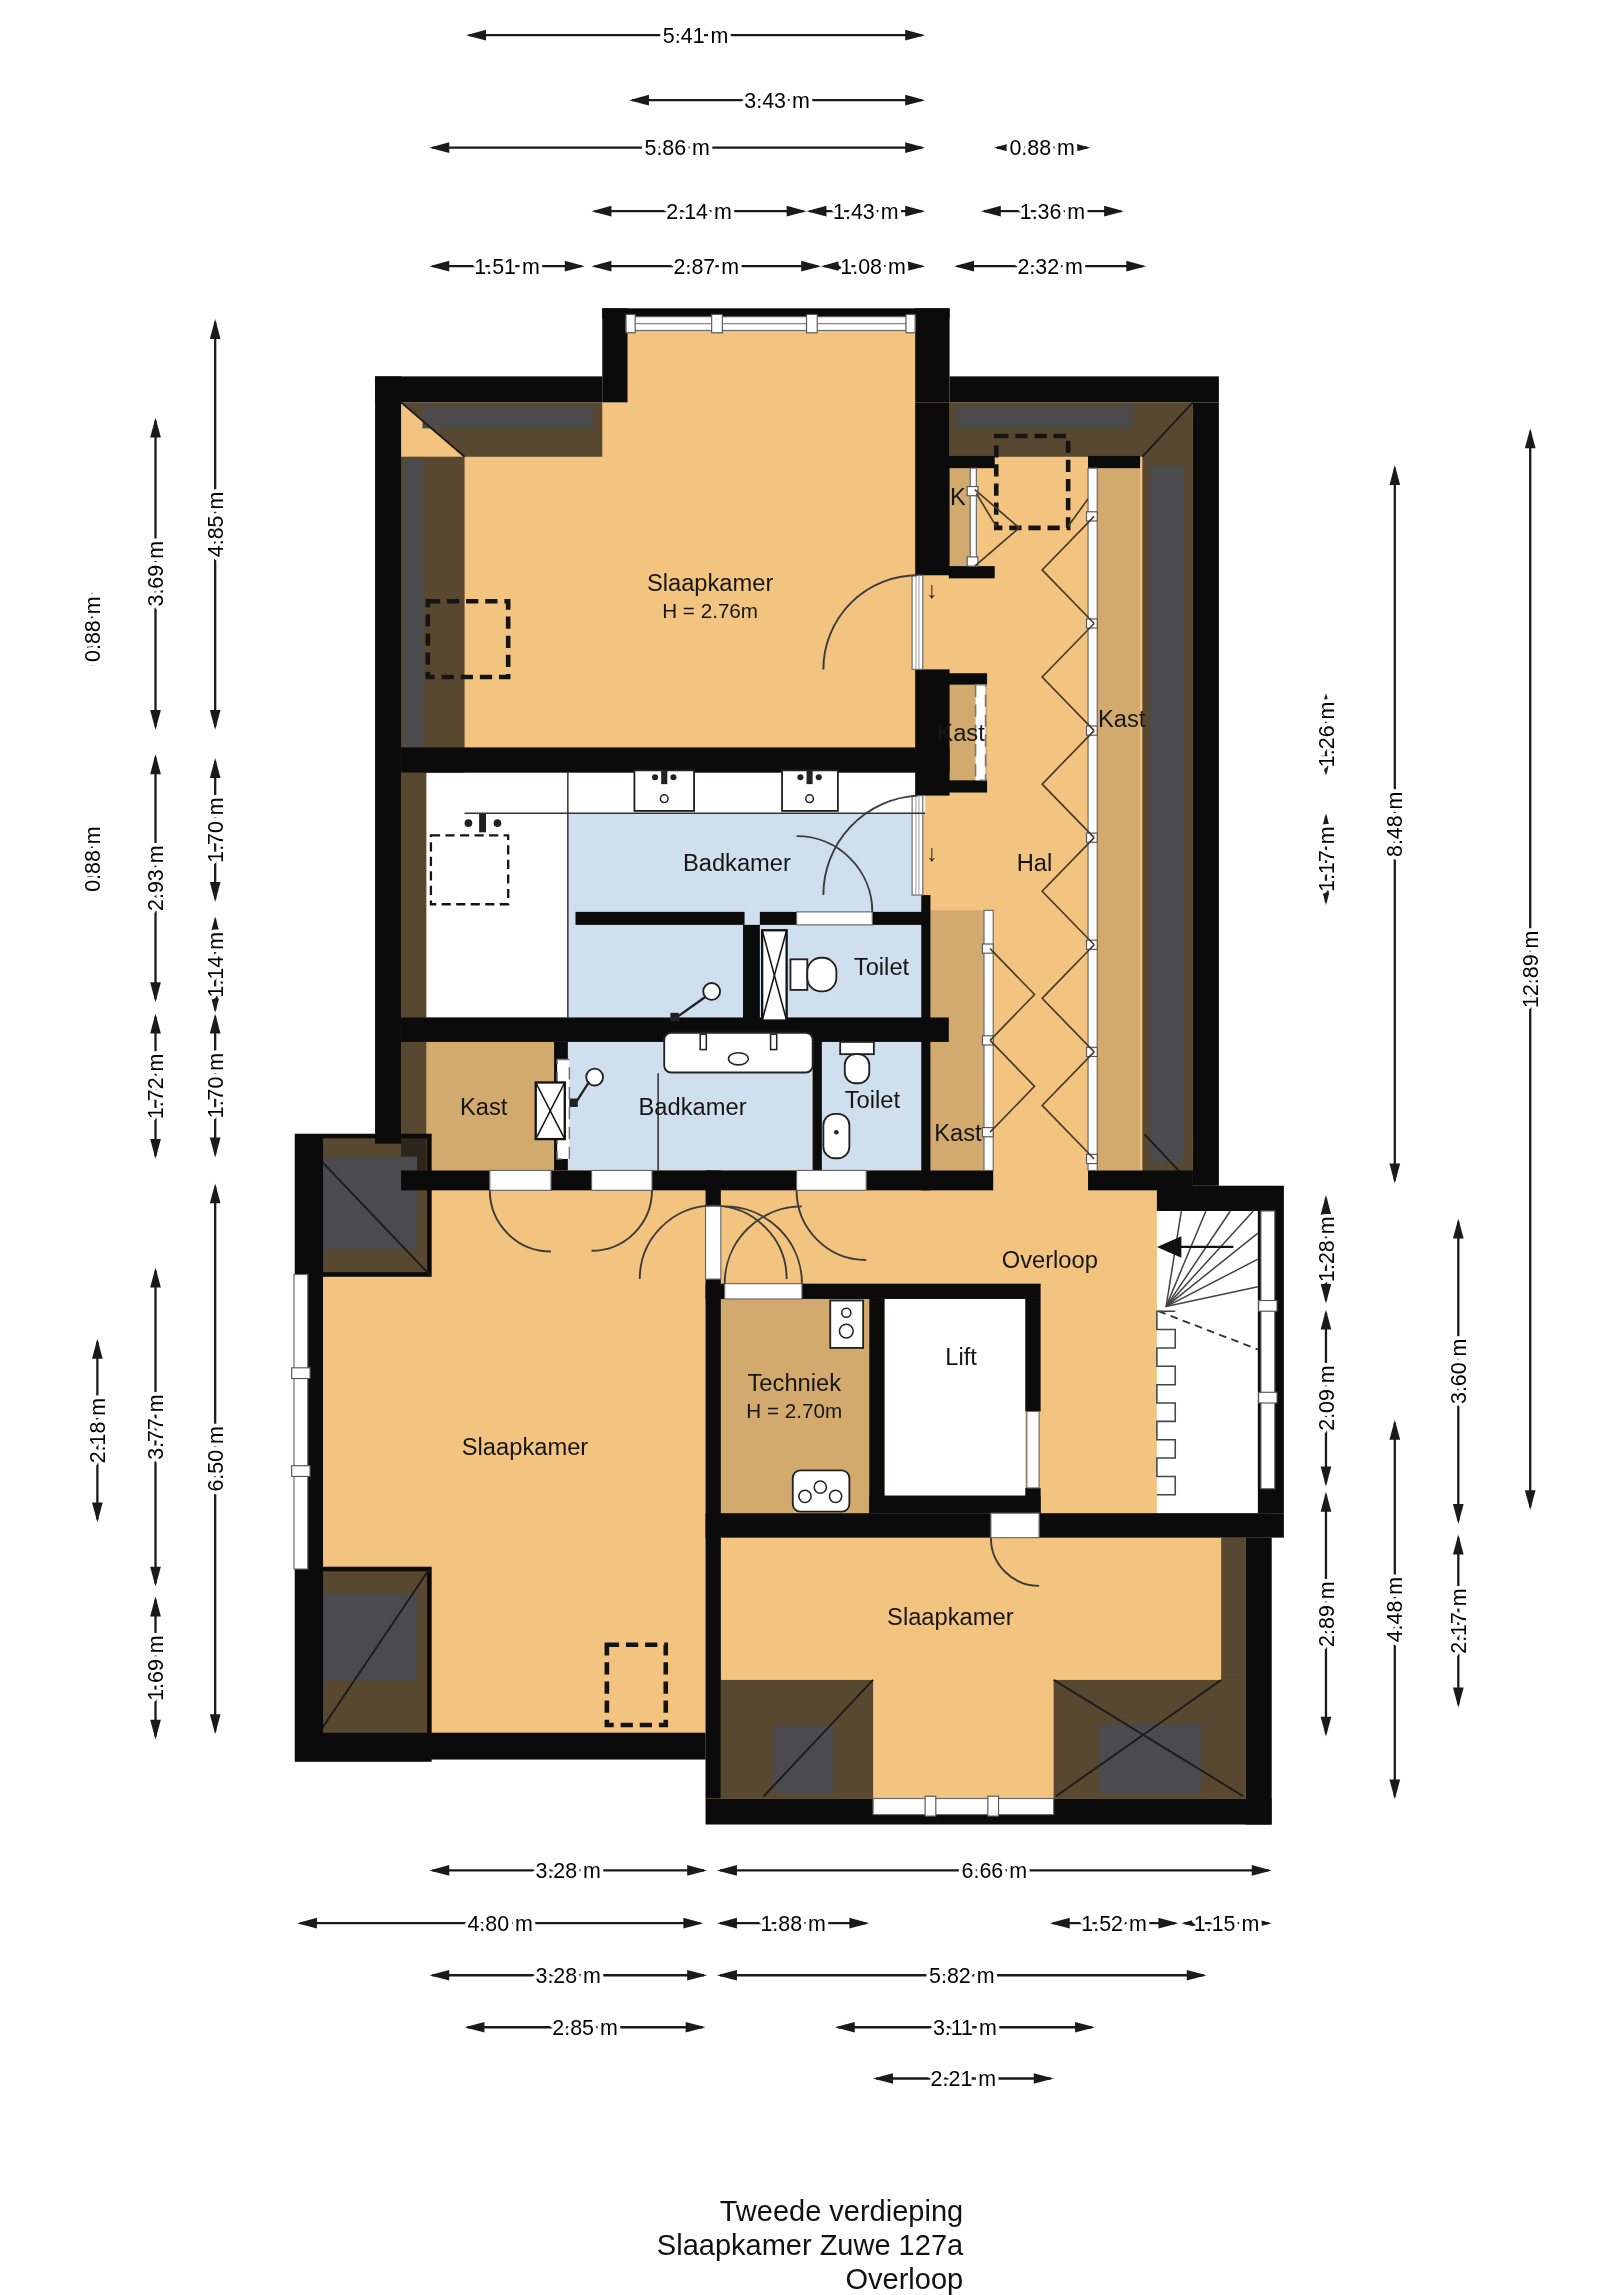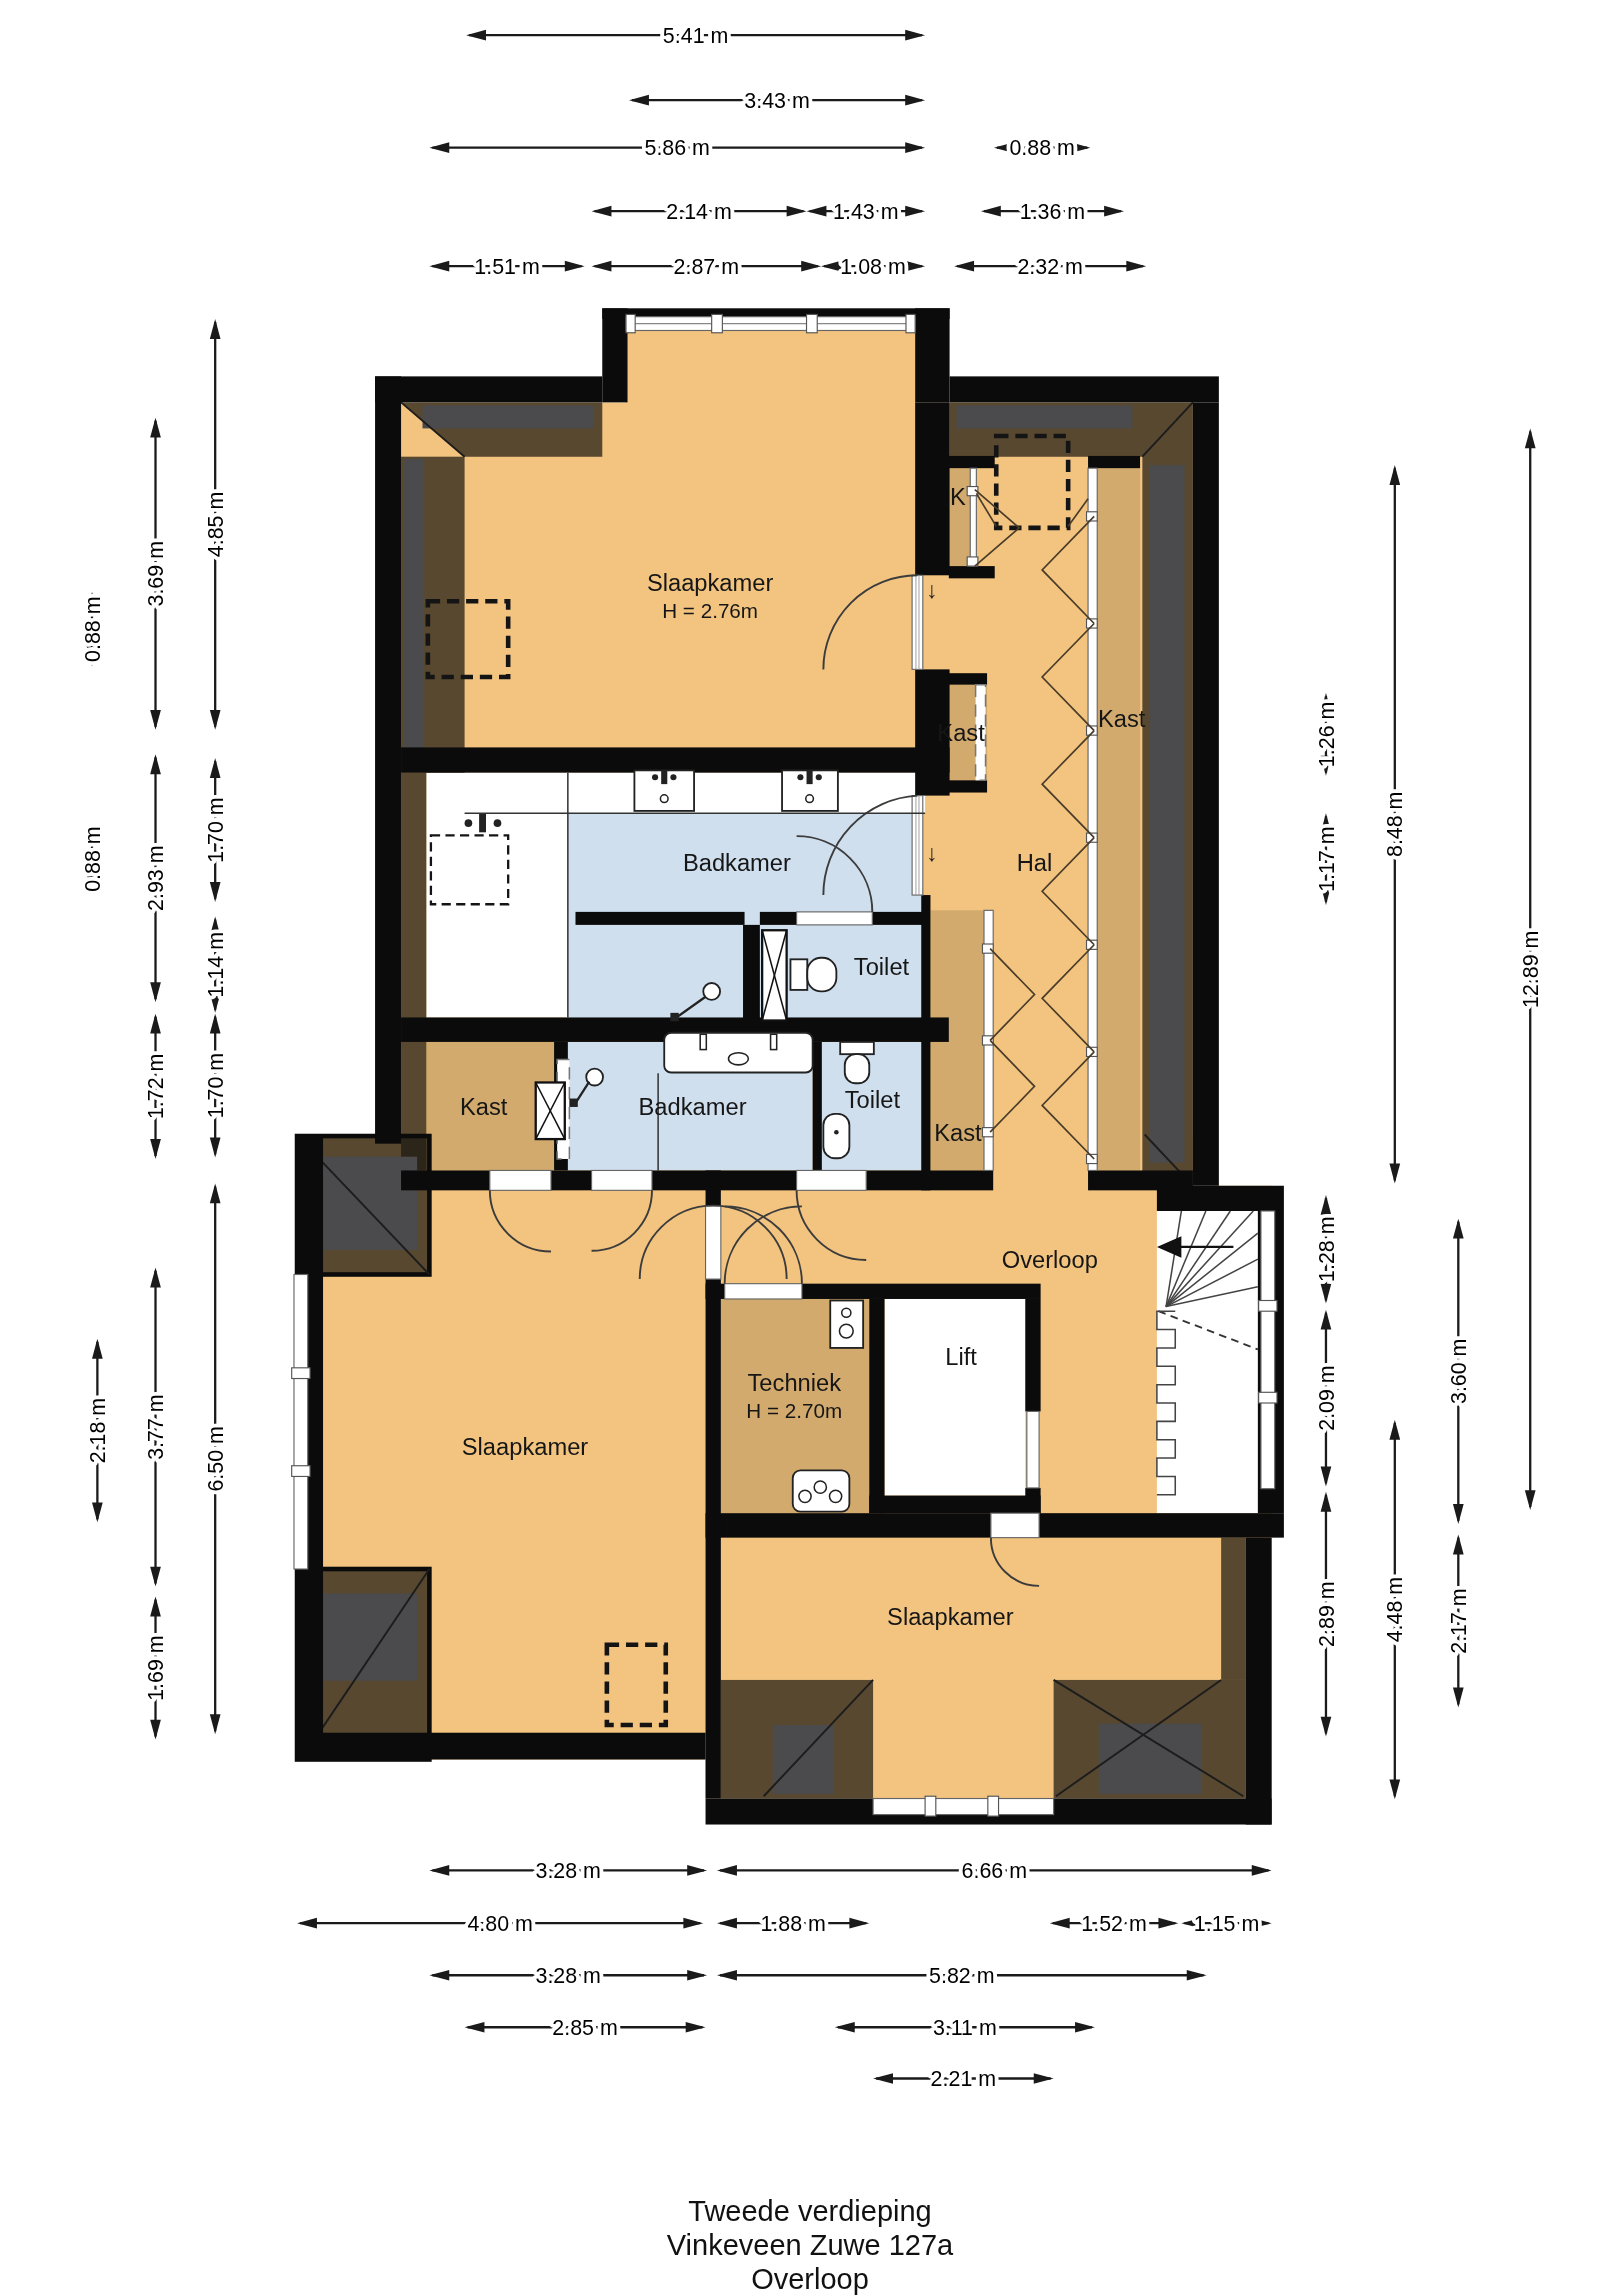--- a/index.html
+++ b/index.html
@@ -15,21 +15,21 @@
   .room-sub{font-size:27px;fill:#161616;text-anchor:middle;}
   .flow-arrow{font-size:30px;fill:#222;text-anchor:middle;}
   .arc{fill:none;stroke:#3c3c3c;stroke-width:2.5;}
   .chev{fill:none;stroke:#4a3c28;stroke-width:2.2;}
   .diag{stroke:#1c1c1c;stroke-width:2.5;}
   .thin{stroke:#333;stroke-width:2;}
   .fix{fill:#fff;stroke:#222;stroke-width:2.4;}
   .strip{fill:#fff;stroke:#666;stroke-width:1.5;}
   .mull{fill:#fff;stroke:#555;stroke-width:1.5;}
   .tread{stroke:#444;stroke-width:2;}
-  #title-block{position:absolute;left:810px;top:2194px;transform:translateX(-50%);text-align:center;color:#111;}
+  #title-block{position:absolute;left:810px;top:2194px;transform:translateX(-50%);text-align:right;color:#111;}
   #title-block div{font-size:29px;line-height:34px;white-space:nowrap;}
 </style>
 </head>
 <body>
 
 <svg id="plan" width="1623" height="2295" viewBox="0 0 2121 3000" xmlns="http://www.w3.org/2000/svg">
 
   <g>
     <path d="M818,430 L1196,430 L1196,526 L1559,526 L1559,1556 L524,1556 L524,526 L818,526 Z" fill="#f2c480"></path>
     <path d="M388,1485 L1559,1485 L1559,1550 L1662,1550 L1662,2351 L922,2351 L922,2300 L388,2300 Z" fill="#f2c480"></path>
@@ -625,16 +625,16 @@
         <line x1="1823" y1="1860" x2="1823" y2="2348" class="dim-line"></line>
         <polygon points="1823,1856 1816,1882 1830,1882" class="dim-arrow"></polygon>
         <polygon points="1823,2352 1816,2326 1830,2326" class="dim-arrow"></polygon>
         <text x="1823" y="2104" class="dim-label" transform="rotate(-90 1823 2104)" dy="10">4.48 m</text>
       </g>
     </g>
 </svg>
 
 <div id="title-block">
   <div>Tweede verdieping</div>
-  <div>Vinkeveen Zuwe 127a</div>
+  <div>Slaapkamer Zuwe 127a</div>
   <div>Overloop</div>
 </div>
 
 
 </body></html>

